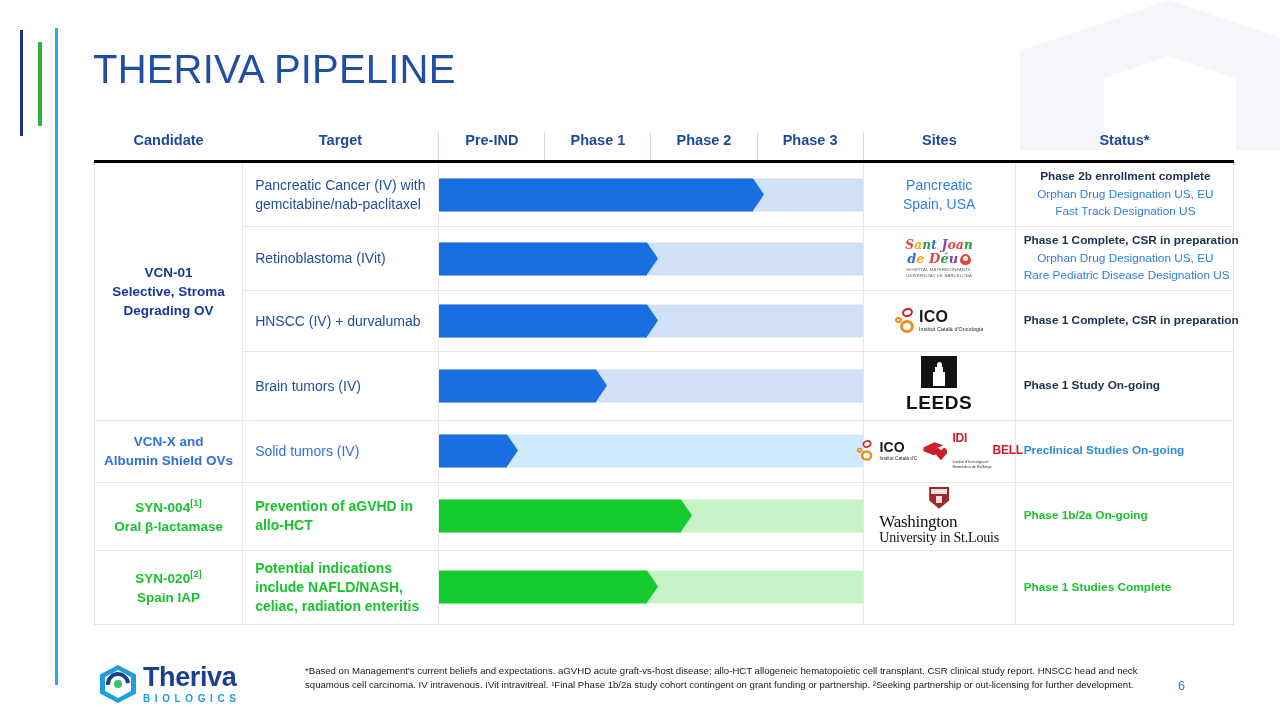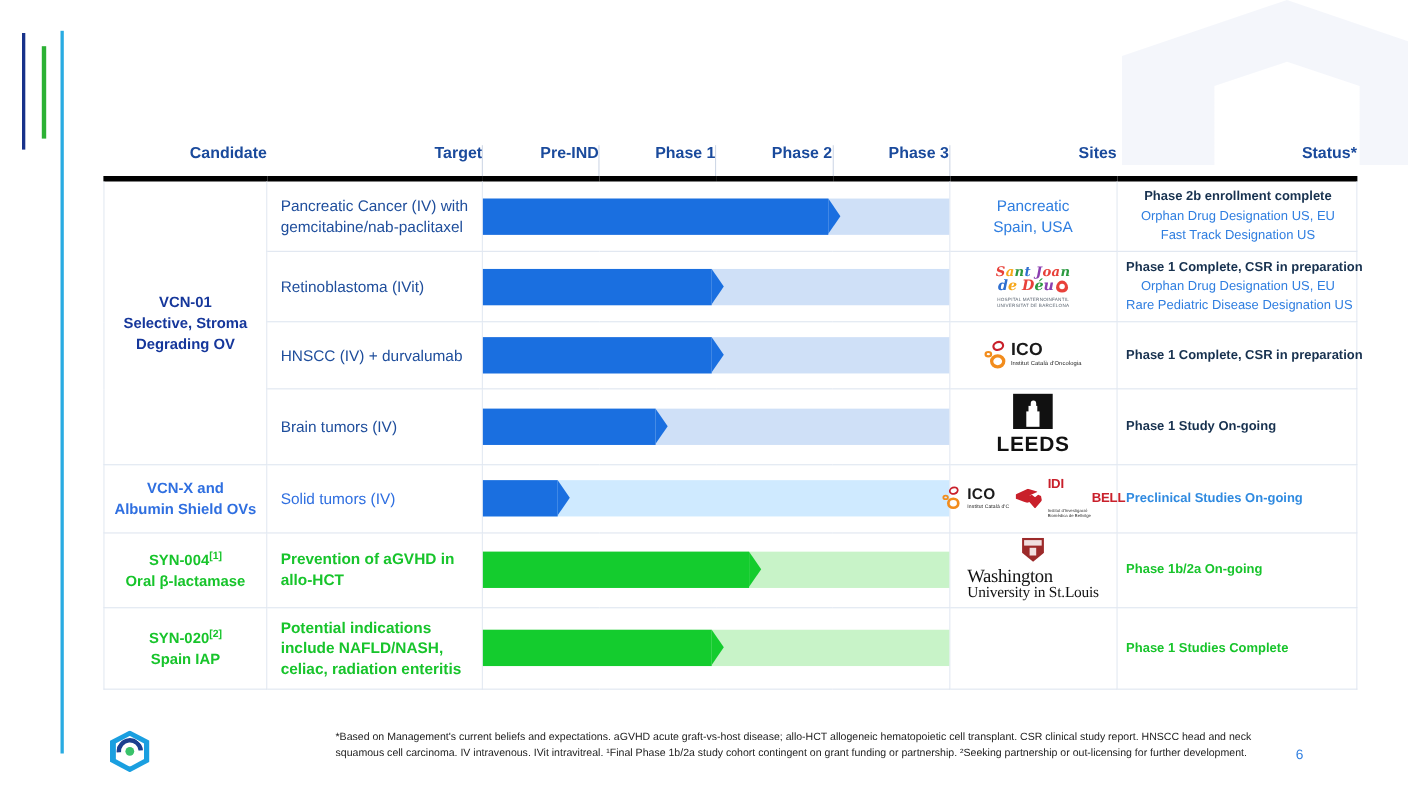--- a/index.html
+++ b/index.html
@@ -29,22 +29,22 @@
     font-size:40px; font-weight:400; color:#1e4fa3; letter-spacing:.2px;
     white-space:nowrap;
   }
 
   
   .tbl { position:absolute; left:94px; top:132px; width:1140px; }
   table { border-collapse:collapse; width:1140px; table-layout:fixed; }
 
   th {
     font-size:14.5px; font-weight:bold; color:#1a4a9c;
-    padding:0 0 12px 0; text-align:right; vertical-align:middle;
-    border-bottom:5px solid #000000;
+    padding:0 0 12px 0; text-align:center; vertical-align:middle;
+    border-bottom:3px solid #000000;
   }
   th.sep { border-left:1px solid #cfd8e6; }
 
   td { border:1px solid #e3e9f2; vertical-align:middle; padding:0; }
   tr.band td { border-bottom:1px solid #dfe6f0; }
 
   .c-cand   { width:148px; }
   .c-target { width:196px; }
   .c-ph     { width:106px; }
   .c-sites  { width:152px; }
@@ -193,20 +193,21 @@
 
   <div class="wm">
     <div class="c1"></div>
 
   </div>
 
   <div class="rule rule-navy"></div>
   <div class="rule rule-green"></div>
   <div class="rule rule-blue"></div>
 
+  <div class="title">THERIVA PIPELINE</div>
 
   <div class="tbl">
   <table>
     <colgroup>
       <col class="c-cand">
           <col class="c-target">
       <col class="c-ph">
           <col class="c-ph">
           <col class="c-ph">
           <col class="c-ph">
@@ -447,19 +448,23 @@
   </table>
   </div>
 
   <div class="theriva">
     <div class="hex">
       <div class="hx-out"></div>
         <div class="hx-in"></div>
         <div class="swirl"></div>
         <div class="dot"></div>
     </div>
+    <div>
+      <div class="wname">Theriva</div>
+      <div class="wsub">BIOLOGICS</div>
+    </div>
   </div>
 
   <div class="footnote">*Based on Management's current beliefs and expectations. aGVHD acute graft-vs-host disease; allo-HCT allogeneic hematopoietic cell transplant. CSR clinical study report. HNSCC head and neck squamous cell carcinoma. IV intravenous. IVit intravitreal. ¹Final Phase 1b/2a study cohort contingent on grant funding or partnership. ²Seeking partnership or out-licensing for further development.</div>
 
   <div class="pagenum">6</div>
 
 </div>
 
 </body></html>

